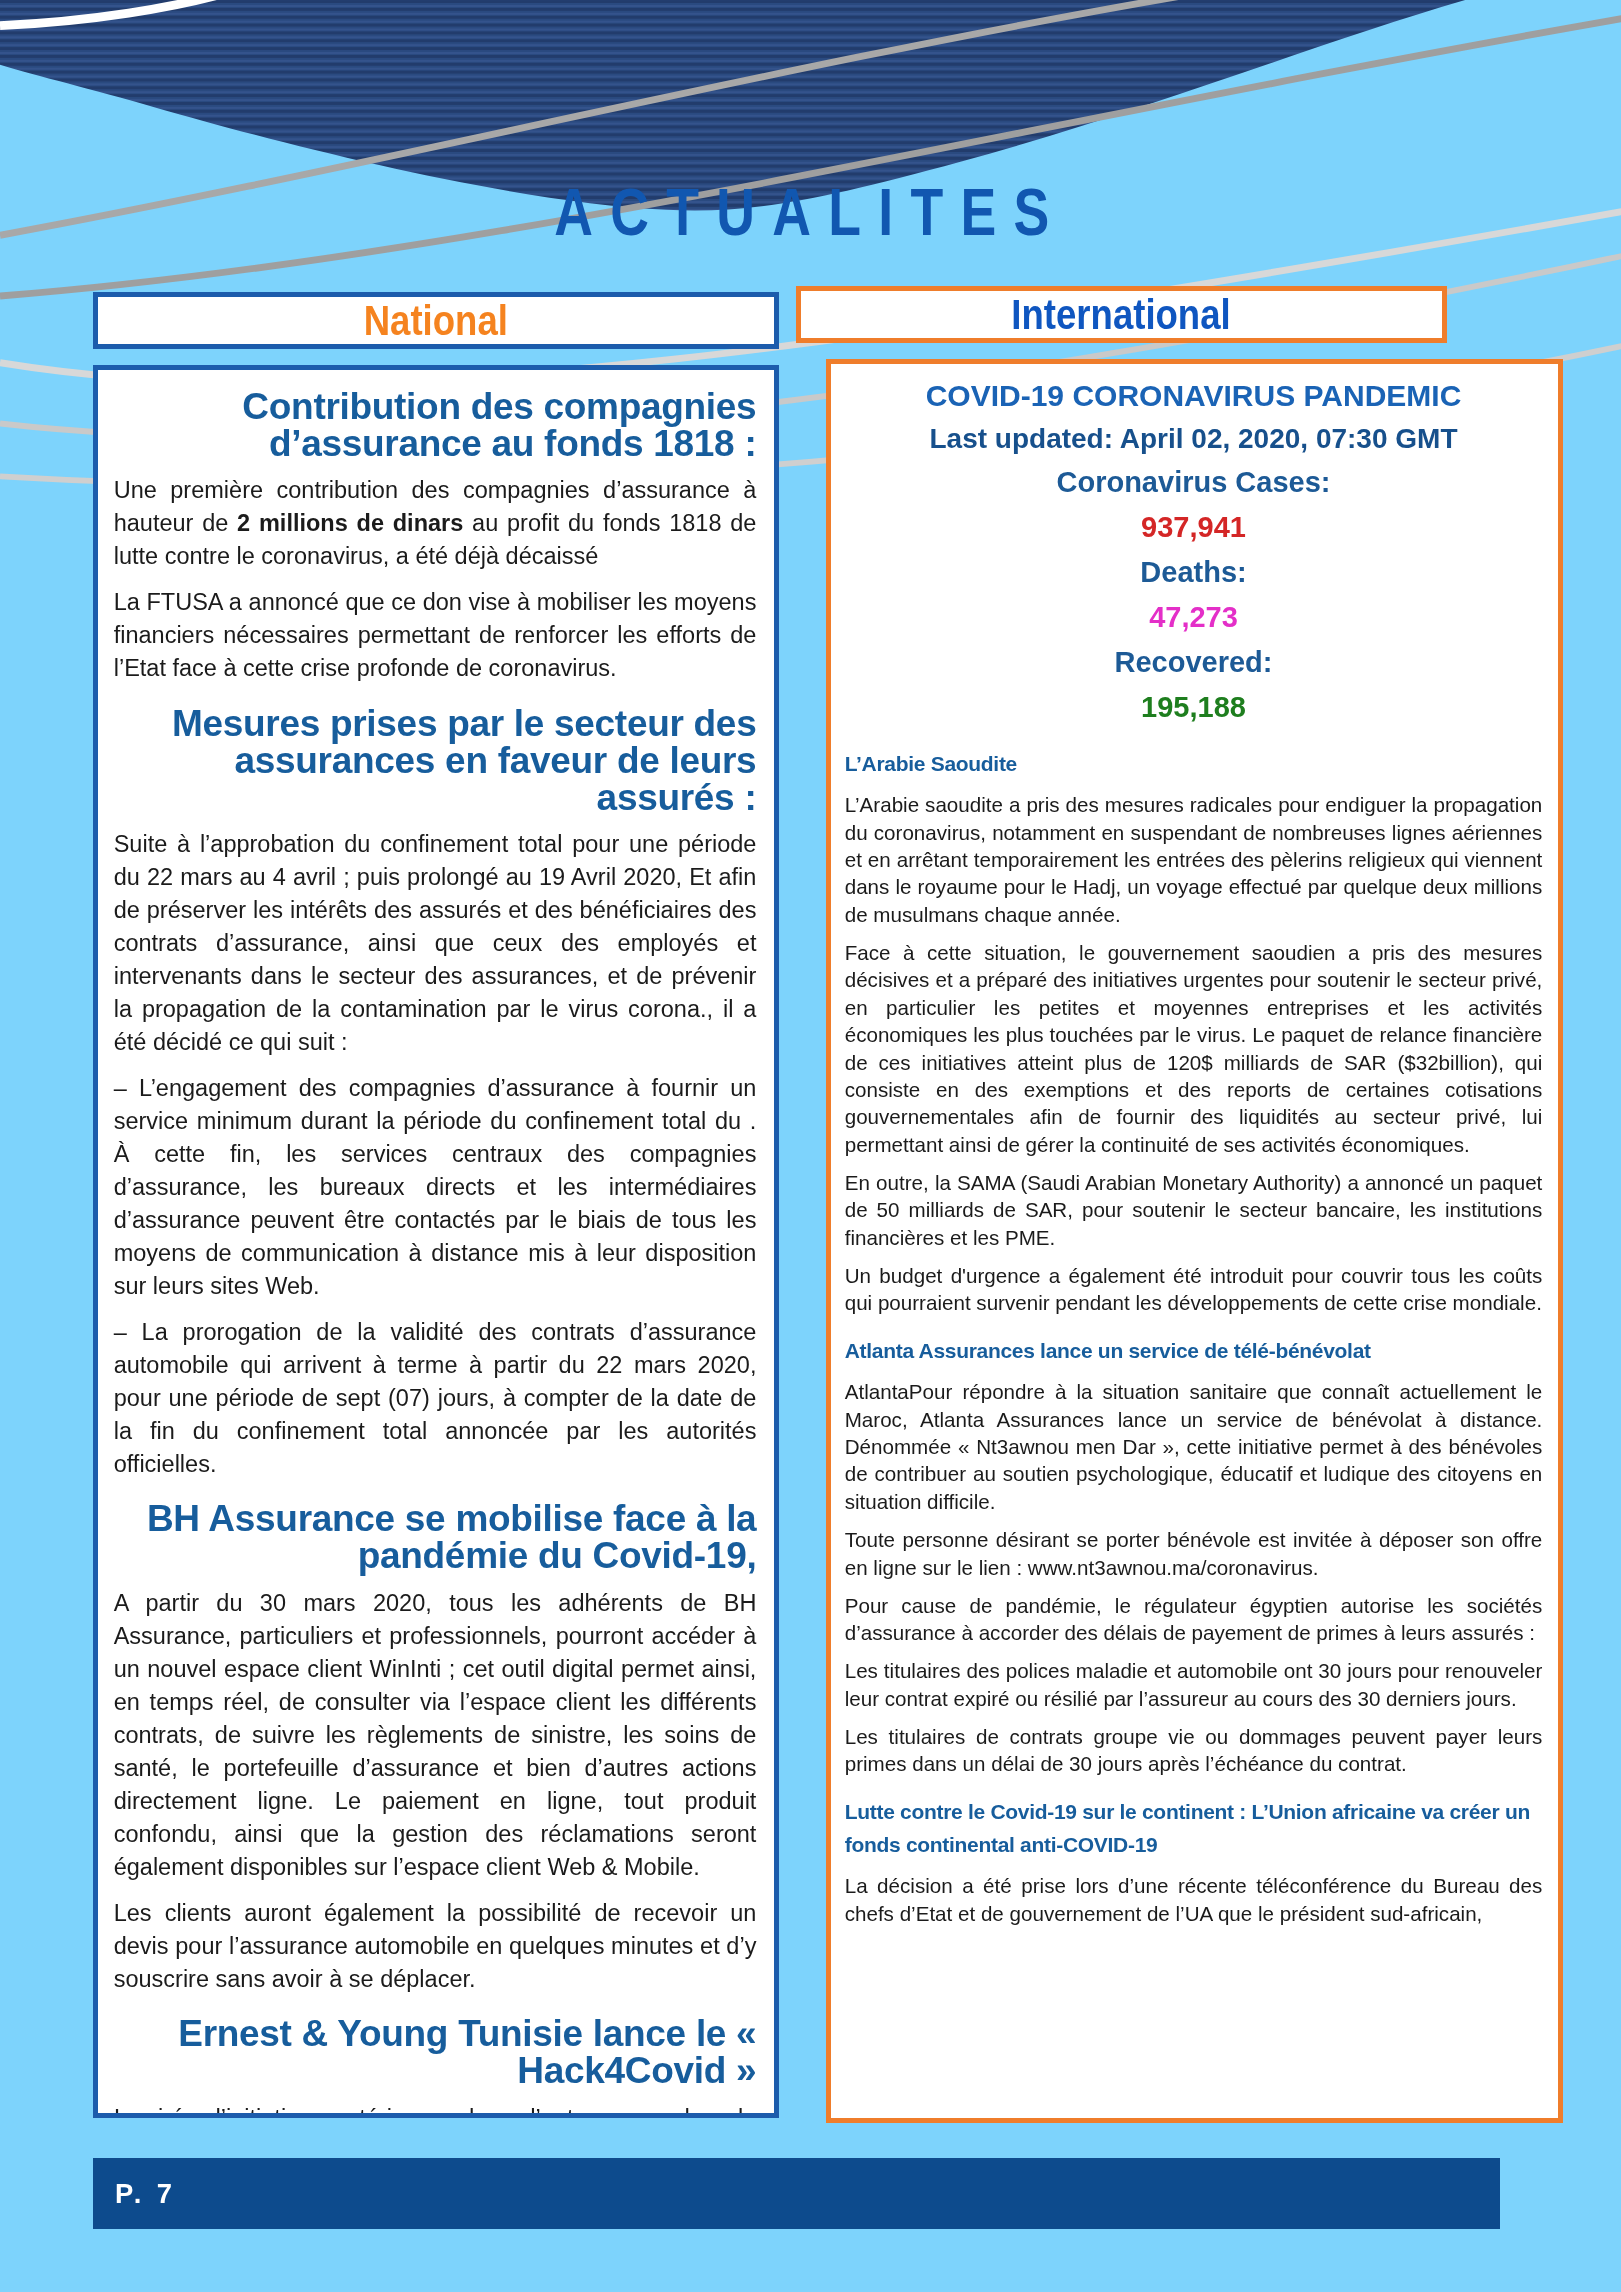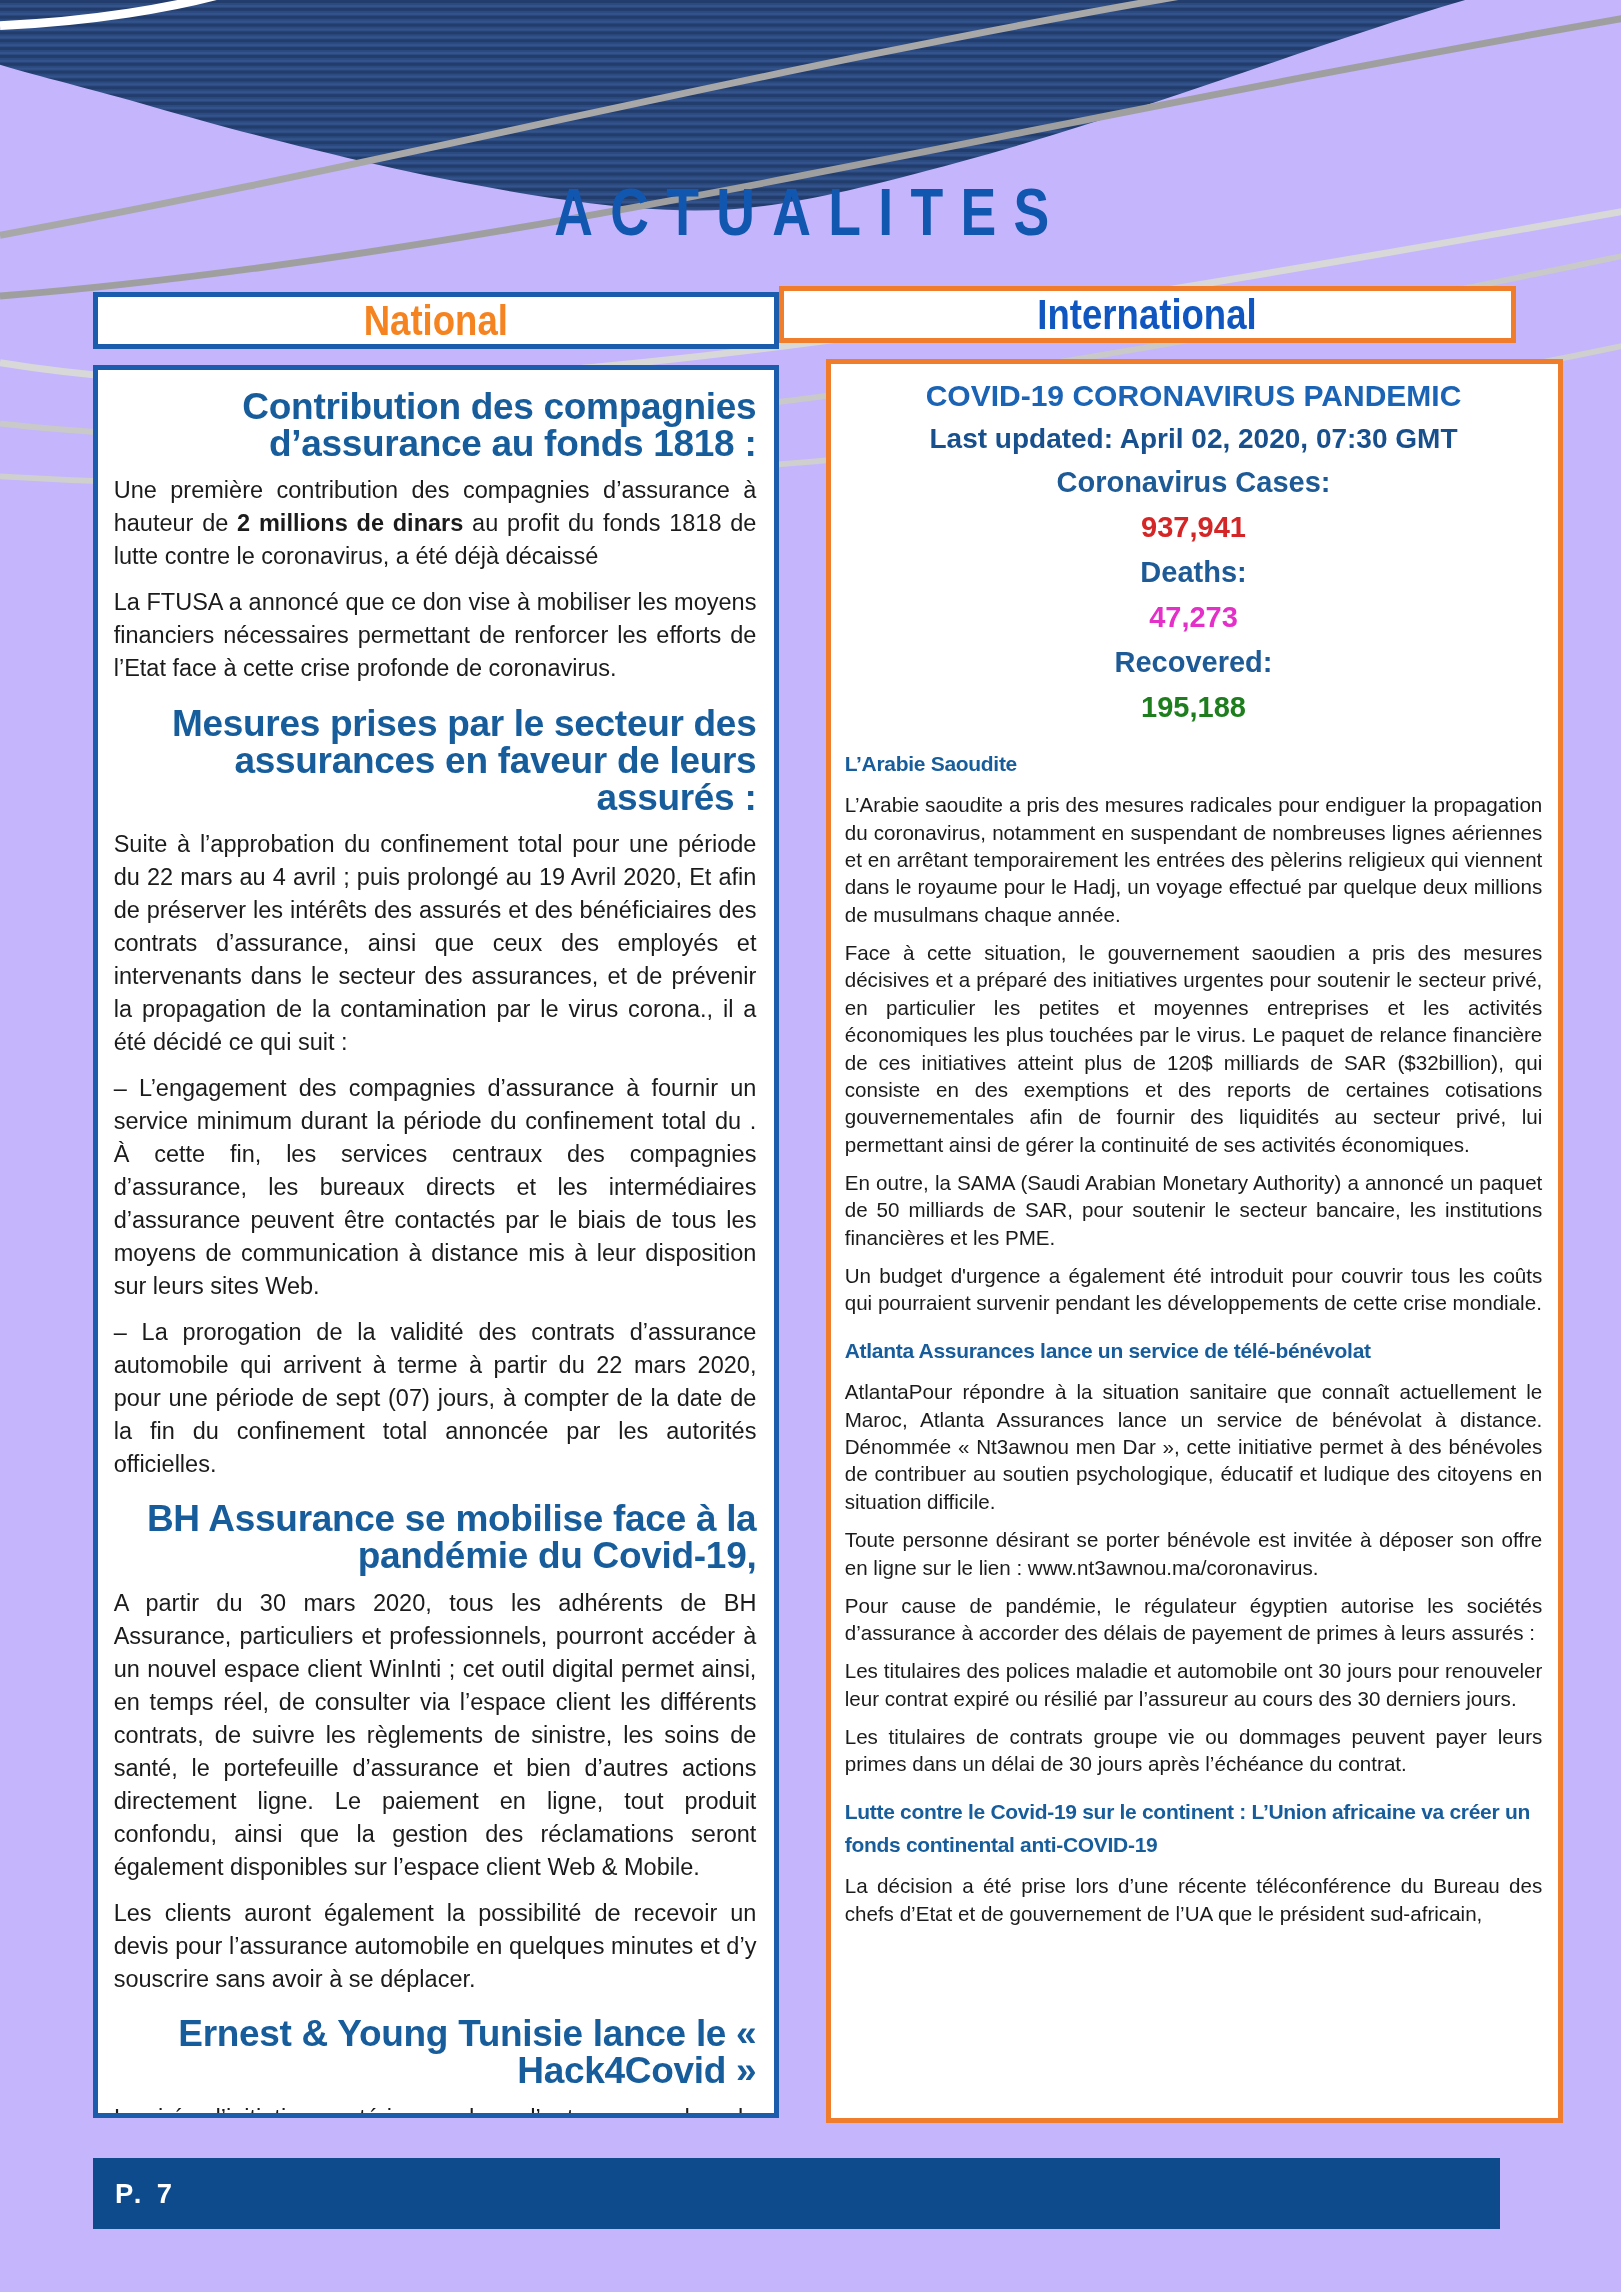--- a/index.html
+++ b/index.html
@@ -1,17 +1,17 @@
 <!DOCTYPE html>
 <html><head>
 <meta charset="utf-8">
 <style>
   html,body{margin:0;padding:0;background:#e9e9e9;}
   .page{
-    position:relative;width:1621px;height:2293px;background:#c4b5fd;
+    position:relative;width:1621px;height:2293px;background:#7dd3fc;
     overflow:hidden;font-family:"Liberation Sans",sans-serif;margin:0 auto;
     color:#1b1b1b;
   }
   .deco{position:absolute;left:0;top:0;width:1621px;height:549px;}
   .page-title{
     position:absolute;left:0;top:173px;width:1621px;margin:0;
     text-align:center;color:#1157b0;font-size:67px;font-weight:bold;
     letter-spacing:21.6px;white-space:nowrap;transform:scaleX(.80);
   }
   .col-head{
@@ -112,21 +112,21 @@
       <p>A partir du 30 mars 2020, tous les adhérents de BH Assurance, particuliers et professionnels, pourront accéder à un nouvel espace client WinInti ; cet outil digital permet ainsi, en temps réel, de consulter via l’espace client les différents contrats, de suivre les règlements de sinistre, les soins de santé, le portefeuille d’assurance et bien d’autres actions directement ligne. Le paiement en ligne, tout produit confondu, ainsi que la gestion des réclamations seront également disponibles sur l’espace client Web &amp; Mobile.</p>
       <p>Les clients auront également la possibilité de recevoir un devis pour l’assurance automobile en quelques minutes et d’y souscrire sans avoir à se déplacer.</p>
 
       <h2>Ernest &amp; Young Tunisie lance le « Hack4Covid »</h2>
       <p>Inspirée d’initiatives antérieures dans d’autres pays dans le monde, l’édition tunisienne sera un week-end intense au cours duquel plusieurs équipes travailleront à distance sur divers problèmes de société, tous liés à la crise de la coronavirus (COVID-19). Cet évènement public en ligne invite les développeurs, les entreprises innovantes, les acteurs technologiques, les créatifs et tous ceux qui veulent unir leurs forces pour, virtuellement, mettre les esprits en commun et fédérer des solutions innovantes et pratiques pour contrer cette crise.</p>
 
     </div>
   </div>
 
   <div class="international">
-    <div class="col-head orange-border" style="left:779px;top:286px;width:737px;height:57px;">
+    <div class="col-head orange-border" style="left:796px;top:286px;width:651px;height:57px;">
       <span class="col-head-text bright-blue-text">International</span>
     </div>
     <div class="col-body orange-border" style="left:826px;top:359px;width:737px;height:1764px;">
 
       <div class="stats">
         <div class="stats-title">COVID-19 CORONAVIRUS PANDEMIC</div>
         <div class="stats-updated">Last updated: April 02, 2020, 07:30 GMT</div>
         <div class="stats-label">Coronavirus Cases:</div>
         <div class="stats-value cases">937,941</div>
         <div class="stats-label">Deaths:</div>

